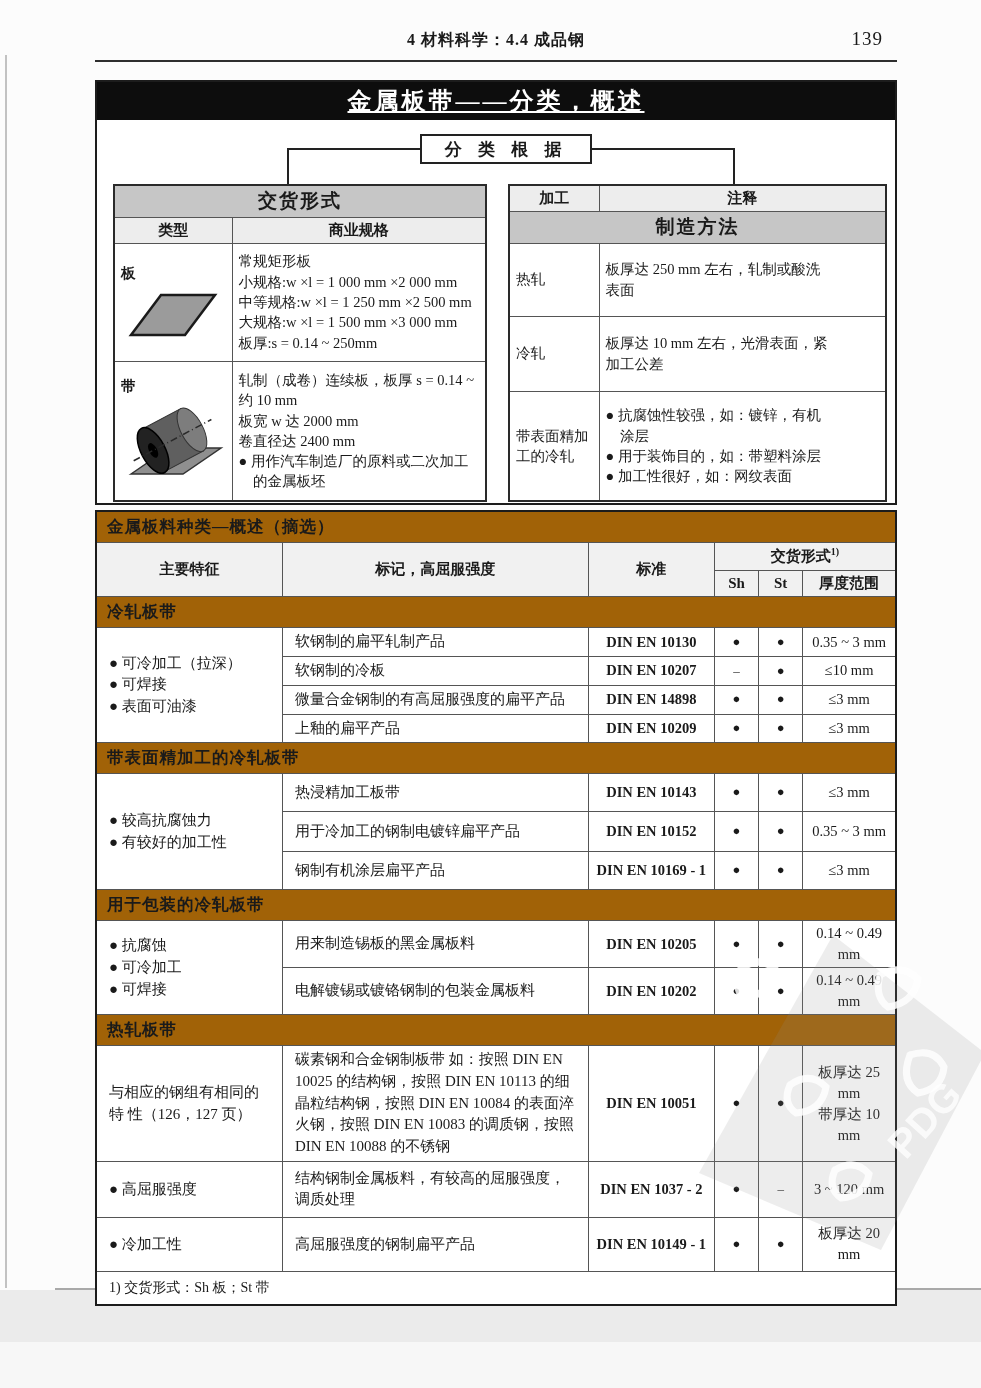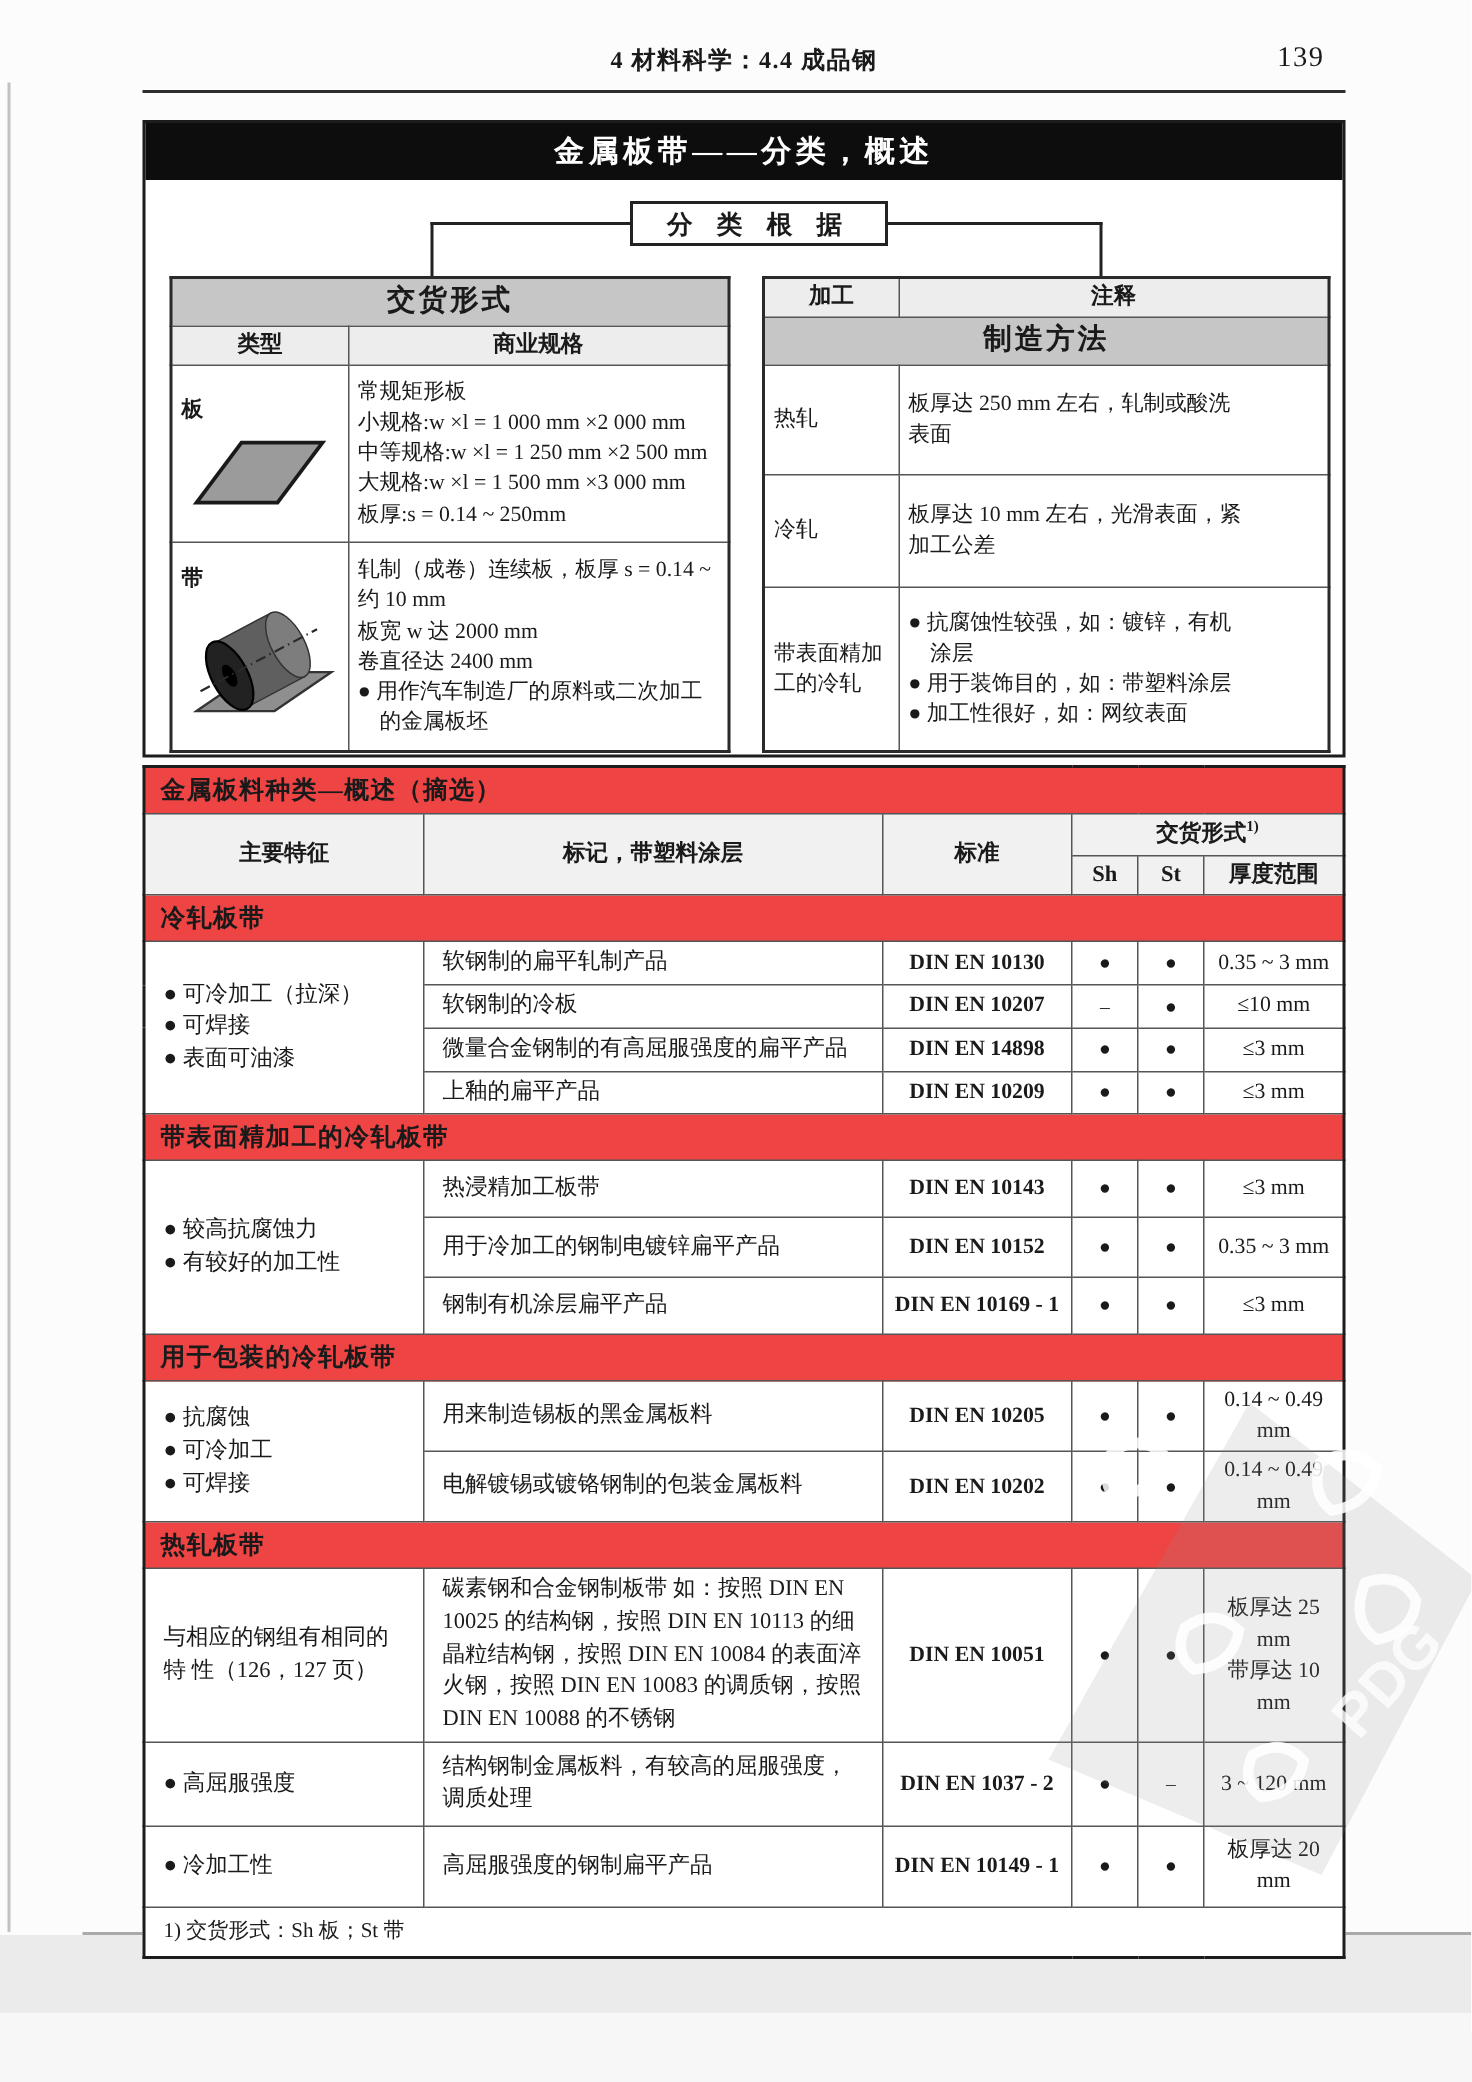--- a/index.html
+++ b/index.html
@@ -11,42 +11,42 @@
   .scan-bottom-band{position:absolute;left:0;right:0;top:1290px;height:52px;background:#ebebeb;}
   .scan-bottom-band2{position:absolute;left:0;right:0;top:1342px;bottom:0;background:#f7f7f7;}
   
   .running-head{position:absolute;left:95px;top:30px;width:802px;text-align:center;
                 font-size:16px;font-weight:bold;letter-spacing:1px;}
   .pageno{position:absolute;right:14px;top:-2px;font-size:19px;font-weight:normal;letter-spacing:1px;}
   .head-rule{position:absolute;left:95px;top:60px;width:802px;height:2px;background:#2e2e2e;}
   
   .box1{position:absolute;left:95px;top:80px;width:802px;height:425px;border:2px solid #1c1c1c;box-sizing:border-box;background:#fff;}
   .black-title{position:absolute;left:0;right:0;top:0;height:38px;background:#0d0d0d;color:#fff;
-               font-size:20px;font-weight:bold;letter-spacing:3px;text-align:center;line-height:38px;}
+               font-size:24px;font-weight:bold;letter-spacing:3px;text-align:center;line-height:38px;text-decoration:underline;}
   .flow-root{position:absolute;left:323px;top:52px;width:172px;height:30px;border:2px solid #222;
              background:#fff;text-align:center;line-height:28px;font-size:17px;font-weight:bold;letter-spacing:6px;box-sizing:border-box;z-index:2;}
   .conn{position:absolute;box-sizing:border-box;}
   .conn-left{left:190px;top:66px;width:135px;height:38px;border-left:2px solid #222;border-top:2px solid #222;}
   .conn-right{left:493px;top:66px;width:145px;height:38px;border-right:2px solid #222;border-top:2px solid #222;}
   
   table{border-collapse:collapse;table-layout:fixed;}
   .subtable{position:absolute;border:2px solid #2a2a2a;background:#fff;}
   .subtable td{border:1px solid #555;padding:2px 6px;vertical-align:middle;font-size:14.5px;line-height:1.4;}
   .subtable .ttl{background:#c6c6c6;font-size:19px;font-weight:bold;text-align:center;letter-spacing:2px;padding:2px;}
   .subtable .colhead{background:#ededed;font-size:15px;font-weight:bold;text-align:center;padding:2px;}
   .subtable.left{left:16px;top:102px;width:374px;}
   .subtable.right{left:411px;top:102px;width:379px;}
   .typecell{vertical-align:top;font-weight:bold;font-size:16px;padding:6px 8px;}
   .pre{white-space:pre-line;}
   .speccell{vertical-align:middle;padding:4px 8px;}
   .proccell{font-size:15px;padding:4px 6px;}
   
   .overview{position:absolute;left:95px;top:510px;width:802px;border:2px solid #1c1c1c;background:#fff;}
   .overview td{border:1px solid #555;font-size:15px;line-height:1.45;padding:2px 6px;vertical-align:middle;}
-  .overview .bar{background:#ef4444;font-size:16.5px;font-weight:bold;padding:3px 10px;letter-spacing:1px;}
+  .overview .bar{background:#a16207;font-size:16.5px;font-weight:bold;padding:3px 10px;letter-spacing:1px;}
   .overview .hd{background:#f1f1f1;font-weight:bold;text-align:center;font-size:15px;}
   .overview .features{white-space:pre-line;padding-left:12px;text-align:left;}
   .overview .desc{padding:3px 12px;text-align:left;}
   .overview .std{text-align:center;font-size:14.5px;font-weight:600;white-space:nowrap;}
   .overview .dot{text-align:center;font-size:13px;}
   .overview .thick{text-align:center;white-space:pre-line;font-size:14.5px;padding:2px 3px;}
   .overview .foot{font-size:14px;padding:6px 12px;}
   sup{font-size:10px;}
   
   .art{display:block;margin:4px auto 0 auto;}
@@ -167,21 +167,21 @@
       <col style="width:44px">
         <col style="width:44px">
         <col style="width:93px">
     </colgroup>
     <tbody>
         <tr style="height:30px">
           <td class="bar" colspan="6">金属板料种类—概述（摘选）</td>
         </tr>
     <tr style="height:26px">
       <td class="hd" rowspan="2">主要特征</td>
-      <td class="hd" rowspan="2">标记，带塑料涂层</td>
+      <td class="hd" rowspan="2">标记，高屈服强度</td>
       <td class="hd" rowspan="2">标准</td>
       <td class="hd" colspan="3"><span>交货形式</span><sup>1)</sup></td>
     </tr>
     <tr style="height:26px">
       <td class="hd">Sh</td>
       <td class="hd">St</td>
       <td class="hd">厚度范围</td>
     </tr>
 
     <tr style="height:26px">

